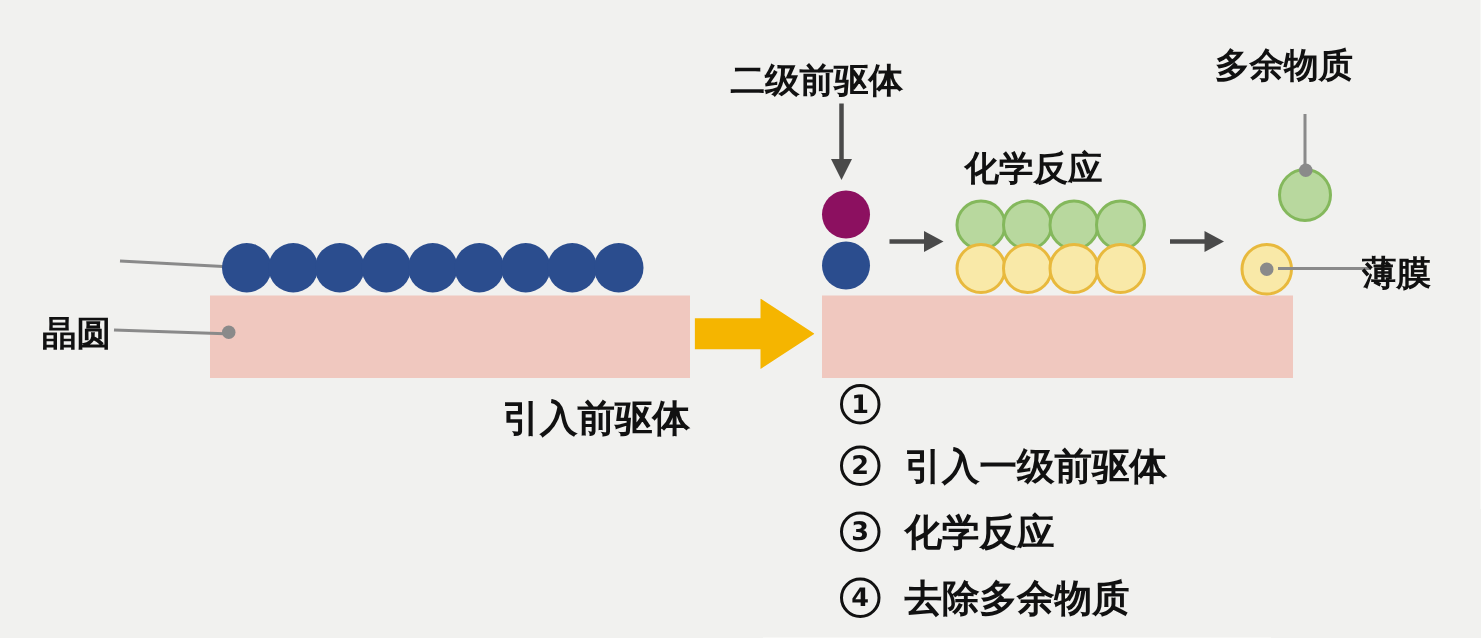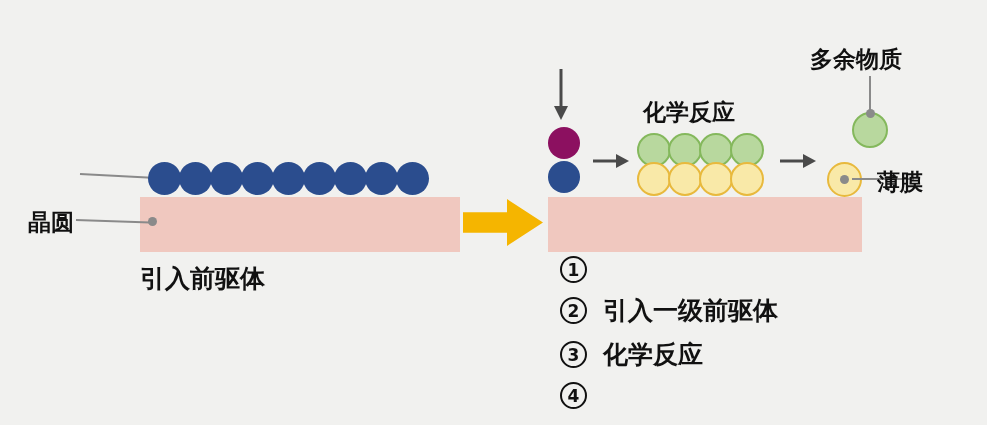--- a/index.html
+++ b/index.html
@@ -16,21 +16,21 @@
   .label {
     position: absolute;
     font-weight: 700;
     font-size: 23px;
     white-space: nowrap;
   }
   .caption {
     position: absolute;
     font-weight: 700;
     font-size: 25px;
-    text-align: left;
+    text-align: right;
     white-space: nowrap;
   }
   .substrate { position: absolute; background: var(--substrate-pink); }
   .dot { position: absolute; width: 9px; height: 9px; border-radius: 50%; background: var(--pointer-gray); }
   .pline { position: absolute; height: 2px; background: var(--pointer-gray); transform-origin: left center; }
   .vline { position: absolute; width: 2px; background: var(--pointer-gray); }
   .row { position: absolute; display: flex; }
   .row > :first-child { margin-left: 0; }
   .c { border-radius: 50%; }
   .blue-c { width: 33px; height: 33px; background: var(--blue); margin-left: -2px; }
@@ -84,20 +84,21 @@
   <div class="substrate" style="left:140px; top:197px; width:320px; height:55px;"></div>
 
   <div class="label" style="left:28px; top:207px;">晶圆</div>
   <div class="pline" style="left:76px; top:219px; width:74px; transform:rotate(2deg);"></div>
   <div class="dot" style="left:148px; top:217px;"></div>
 
   <div class="caption" style="left:140px; top:262px; width:320px;">引入前驱体</div>
 
   <div class="big-arrow" style="left:463px; top:199px; width:80px; height:47px;"></div>
 
+  <div class="label" style="left:487px; top:38px;">二级前驱体</div>
 
   <svg class="thin-arrow" style="left:551px; top:68px;" width="20" height="54" viewBox="0 0 20 54">
     <line x1="10" y1="1" x2="10" y2="40" stroke="#4a4a4a" stroke-width="3"></line>
     <polygon points="3,38 17,38 10,52" fill="#4a4a4a"></polygon>
   </svg>
 
   <div class="single purple-single" style="left:548px; top:127px;"></div>
   <div class="single blue-single" style="left:548px; top:161px;"></div>
 
   <svg class="thin-arrow" style="left:592px; top:150px;" width="38" height="22" viewBox="0 0 38 22">
@@ -118,42 +119,43 @@
     <div class="c yellow-c"></div>
     <div class="c yellow-c"></div>
     <div class="c yellow-c"></div>
   </div>
 
   <svg class="thin-arrow" style="left:779px; top:150px;" width="38" height="22" viewBox="0 0 38 22">
     <line x1="1" y1="11" x2="25" y2="11" stroke="#4a4a4a" stroke-width="3"></line>
     <polygon points="24,4 24,18 37,11" fill="#4a4a4a"></polygon>
   </svg>
 
-  <div class="label" style="left:810px; top:44px;">多余物质</div>
+  <div class="label" style="left:810px; top:28px;">多余物质</div>
   <div class="vline" style="left:869px; top:76px; height:38px;"></div>
   <div class="single green-single" style="left:852px; top:112px;"></div>
   <div class="dot" style="left:866px; top:109px;"></div>
 
   <div class="substrate" style="left:548px; top:197px; width:314px; height:55px;"></div>
 
   <div class="single yellow-single" style="left:827px; top:162px;"></div>
   <div class="dot" style="left:840px; top:175px;"></div>
   <div class="pline" style="left:852px; top:178px; width:62px;"></div>
-  <div class="label" style="left:877px; top:167px;">薄膜</div>
+  <div class="label" style="left:908px; top:167px;">薄膜</div>
 
   <div class="steps">
     <div class="step">
       <span class="step-num">1</span>
     </div>
     <div class="step">
       <span class="step-num">2</span>
       <span class="step-text">引入一级前驱体</span>
     </div>
     <div class="step">
       <span class="step-num">3</span>
       <span class="step-text">化学反应</span>
     </div>
     <div class="step">
       <span class="step-num">4</span>
+      <span class="step-text">去除多余物质</span>
     </div>
   </div>
 
 </div>
 
 </body></html>

